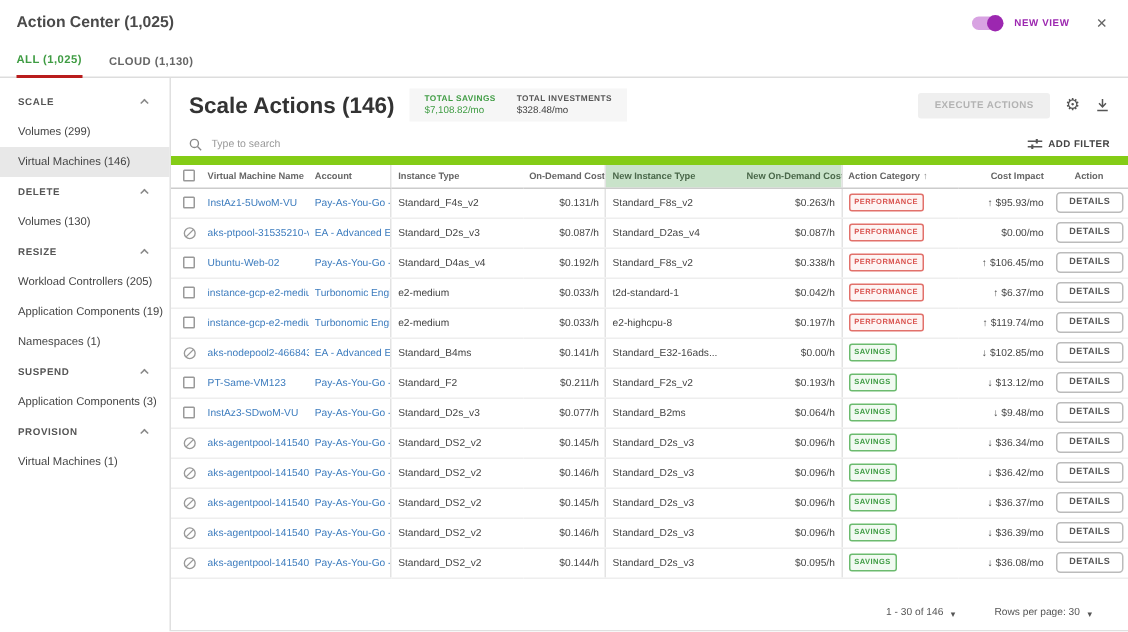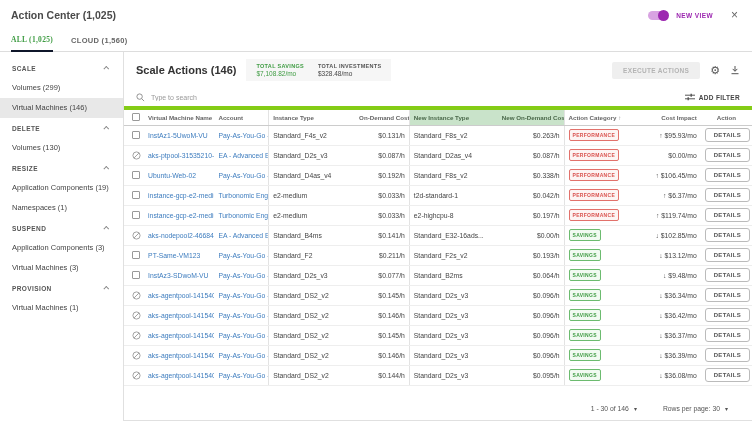--- a/index.html
+++ b/index.html
@@ -7,43 +7,43 @@
     font-family:"Liberation Sans", sans-serif; color:#444; }
   .topbar { height:30px; display:flex; align-items:center; justify-content:space-between; padding:0 14px 0 11px; }
   .page-title { font-size:10.5px; color:#4a4a4a;font-weight:bold; }
   .topbar-right { display:flex; align-items:center; gap:8px; }
   .toggle { width:20px; height:9px; border-radius:5px; background:#d8a3e2; position:relative; cursor:pointer; }
   .toggle .knob { position:absolute; right:-1px; top:-1px; width:11px; height:11px; border-radius:50%; background:#9c27b0; }
   .toggle-label { font-size:6.5px; font-weight:bold; color:#9c27b0; letter-spacing:.4px; }
   .close-x { font-size:12px; color:#666; margin-left:10px; cursor:pointer; line-height:1; }
   .tabs { display:flex; gap:18px; padding:0 11px; border-bottom:1px solid #ddd; height:22px; align-items:flex-end; }
   .tab { font-size:7.5px; font-weight:bold; color:#666; padding-bottom:6px; letter-spacing:.3px; cursor:pointer; }
-  .tab.active { color:#3f9c43; border-bottom:2px solid #0f172a; margin-bottom:-1px;font-family:Liberation Serif, serif; }
+  .tab.active { color:#3f9c43; border-bottom:2px solid #b91c1c; margin-bottom:-1px; }
   .content { display:flex; height:369px; }
   
-  .sidebar { width:124px; border-right:1px solid #e0e0e0; padding-top:6px; flex-shrink:0; }
+  .sidebar { width:114px; border-right:1px solid #e0e0e0; padding-top:6px; flex-shrink:0; }
   .side-section { height:20px; display:flex; align-items:center; justify-content:space-between; padding:0 14px 0 12px; cursor:pointer; }
   .side-section span[data-name="sidebar-section-label"] { font-size:6.5px; font-weight:bold; color:#555; letter-spacing:.4px; }
   .chev-up { width:4px; height:4px; border-left:1px solid #888; border-top:1px solid #888; transform:rotate(45deg) translateY(1px); }
   .side-item { height:20px; line-height:20px; padding-left:12px; font-size:7.5px; color:#444; white-space:nowrap; overflow:hidden; cursor:pointer; }
   .side-item.selected { background:#e8e8e8; }
   
   .main { flex:1; display:flex; flex-direction:column; min-width:0; }
   .main-head { height:36px; display:flex; align-items:center; padding:0 12px; gap:10px; }
-  .main-heading { font-size:11px; font-weight:bold; color:#333; white-space:nowrap; }
+  .main-heading { font-size:15px; font-weight:bold; color:#333; white-space:nowrap; }
   .summary-box { display:flex; gap:14px; background:#f6f6f6; padding:4px 10px; }
   .stat .stat-label { font-size:5.5px; font-weight:bold; letter-spacing:.3px; }
   .stat .stat-value { font-size:6.5px; margin-top:1px; }
   .stat.savings .stat-label, .stat.savings .stat-value { color:#3f9c43; }
   .stat.invest .stat-label { color:#555; } .stat.invest .stat-value { color:#444; }
   .head-actions { margin-left:auto; display:flex; align-items:center; gap:10px; }
   .execute-btn { font-size:6.5px; font-weight:bold; letter-spacing:.3px; color:#b3b3b3; background:#efefef; border:none; border-radius:2px; padding:5px 11px; }
   .gear { font-size:11px; color:#555; line-height:1; cursor:pointer; }
   .icon-btn { cursor:pointer; display:flex; align-items:center; }
-  .search-row { height:22px; display:flex; align-items:center; padding:0 12px; border-bottom:4px solid #84cc16; gap:6px; }
+  .search-row { height:22px; display:flex; align-items:center; padding:0 12px; border-bottom:6px solid #84cc16; gap:6px; }
   .search-input { border:none; outline:none; font-size:7px; color:#444; flex:1; font-family:"Liberation Sans",sans-serif; }
   .search-input::placeholder { color:#999; }
   .add-filter { display:flex; align-items:center; gap:4px; font-size:6.5px; font-weight:bold; color:#444; letter-spacing:.3px; cursor:pointer; }
   
   table { border-collapse:collapse; table-layout:fixed; width:100%; }
   th { font-size:6.2px; font-weight:bold; color:#666; text-align:left; padding:0 4px; height:15px; border-bottom:1px solid #ccc; white-space:nowrap; overflow:hidden; }
   th.green { background:#c9e3ca; color:#4a684a; }
   td { font-size:6.8px; color:#444; padding:0 4px; height:20px; border-bottom:1px solid #eee; white-space:nowrap; overflow:hidden; }
   th.bL, td.bL { border-left:1px solid #e3e3e3; }
   .num { text-align:right; }
@@ -71,48 +71,48 @@
     <div class="toggle" data-name="new-view-toggle">
         <div class="knob" data-name="toggle-knob"></div>
       </div>
     <div class="toggle-label" data-name="new-view-label">NEW VIEW</div>
     <div class="close-x" data-name="close-icon">×</div>
   </div>
 </div>
 
 <div class="tabs" data-name="tab-bar">
   <div class="tab active" data-name="tab-all">ALL (1,025)</div>
-  <div class="tab" data-name="tab-cloud">CLOUD (1,560)</div>
+  <div class="tab" data-name="tab-cloud">CLOUD (1,130)</div>
 </div>
 
 <div class="content">
   <aside class="sidebar" data-name="sidebar">
       <div class="side-section" data-name="sidebar-section-header">
         <span data-name="sidebar-section-label">SCALE</span>
         <span class="chev-up" data-name="chevron-up-icon"></span>
       </div>
       <div class="side-item" data-name="sidebar-item">Volumes (299)</div>
       <div class="side-item selected" data-name="sidebar-item">Virtual Machines (146)</div>
       <div class="side-section" data-name="sidebar-section-header">
         <span data-name="sidebar-section-label">DELETE</span>
         <span class="chev-up" data-name="chevron-up-icon"></span>
       </div>
       <div class="side-item" data-name="sidebar-item">Volumes (130)</div>
       <div class="side-section" data-name="sidebar-section-header">
         <span data-name="sidebar-section-label">RESIZE</span>
         <span class="chev-up" data-name="chevron-up-icon"></span>
       </div>
+      <div class="side-item" data-name="sidebar-item">Workload Controllers (205)</div>
       <div class="side-item" data-name="sidebar-item">Application Components (19)</div>
       <div class="side-item" data-name="sidebar-item">Namespaces (1)</div>
       <div class="side-section" data-name="sidebar-section-header">
         <span data-name="sidebar-section-label">SUSPEND</span>
         <span class="chev-up" data-name="chevron-up-icon"></span>
       </div>
       <div class="side-item" data-name="sidebar-item">Application Components (3)</div>
-      <div class="side-item" data-name="sidebar-item">Virtual Machines (3)</div>
       <div class="side-section" data-name="sidebar-section-header">
         <span data-name="sidebar-section-label">PROVISION</span>
         <span class="chev-up" data-name="chevron-up-icon"></span>
       </div>
       <div class="side-item" data-name="sidebar-item">Virtual Machines (1)</div>
     </aside>
 
   <main class="main" data-name="main-panel">
     <div class="main-head">
       <div class="main-heading" data-name="panel-heading">Scale Actions (146)</div>

